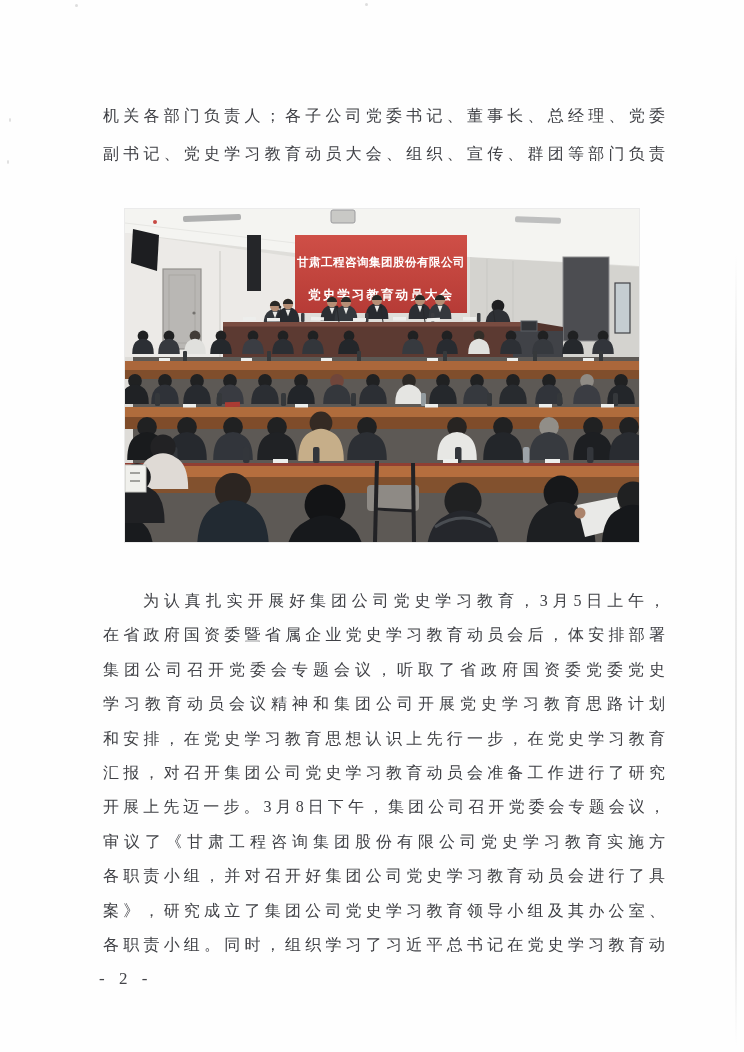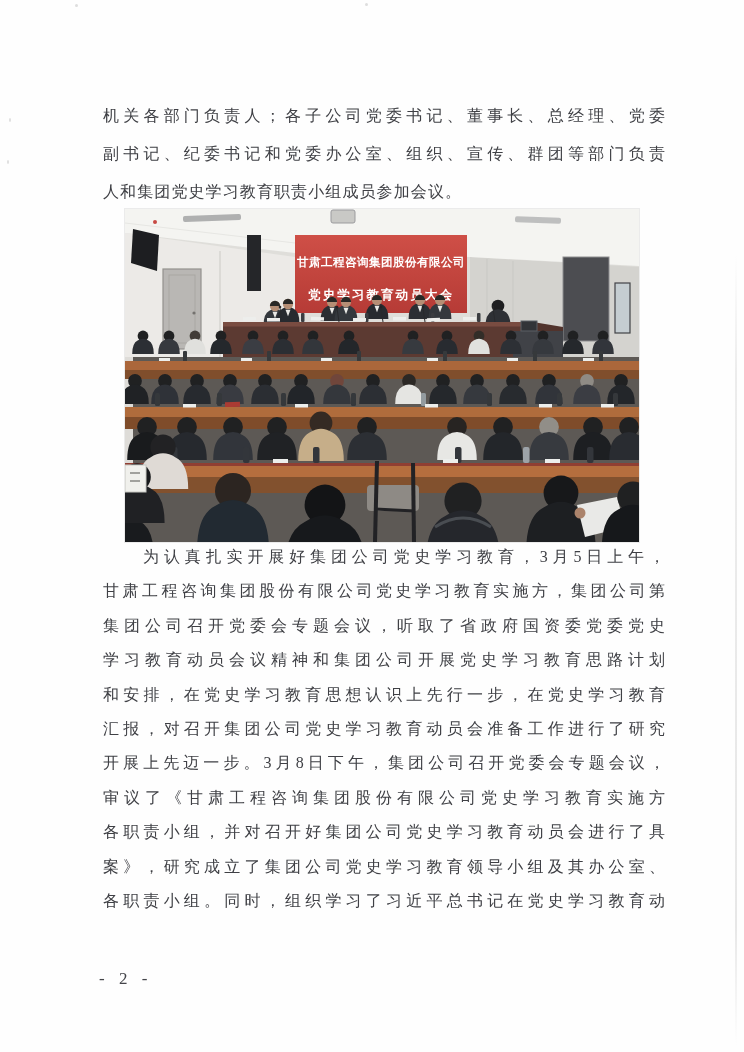--- a/index.html
+++ b/index.html
@@ -11,21 +11,21 @@
     color:#3f4045;
   }
   
   .para{position:absolute;left:95px;width:563px;font-size:16px;letter-spacing:1.1px;margin-left:8px;}
   .para .ln{
     text-align:justify;text-align-last:justify;
     overflow:hidden;white-space:nowrap;
   }
   .para-top{top:97px;}
   .para-top .ln{height:38px;line-height:38px;}
-  .para-body{top:540px;}
+  .para-body{top:584px;}
   .para-body .ln{height:34.4px;line-height:34.4px;}
   .ln.ln-left{text-align-last:left;}
   .ln.ln-indent{text-indent:40px;}
   
   .photo{
     position:absolute;left:125px;top:209px;width:514px;height:333px;margin:0;
     outline:1px solid rgba(70,70,70,.10);
     text-align:right;
   }
   .photo svg{display:block;width:100%;height:100%;}
@@ -49,22 +49,21 @@
 
   <div class="speck" style="left:75px;top:4px;width:3px;height:3px;"></div>
   <div class="speck" style="left:365px;top:3px;width:3px;height:3px;"></div>
   <div class="speck" style="left:9px;top:118px;width:2px;height:4px;"></div>
   <div class="speck" style="left:7px;top:160px;width:2px;height:4px;"></div>
   <div class="speck" style="left:167px;top:230px;width:3px;height:3px;"></div>
   <div class="scanline"></div>
 
   <section class="para para-top">
     <div class="ln">机关各部门负责人；各子公司党委书记、董事长、总经理、党委</div>
-    <div class="ln">副书记、纪委书记和党委办公室、组织、宣传、群团等部门负责</div>
-    <div class="ln ln-left">人和集团党史学习教育职责小组成员参加会议。</div>
+    <div class="ln">副书记、党史学习教育动员大会、组织、宣传、群团等部门负责</div>
   </section>
 
   <figure class="photo">
     <svg viewBox="0 0 514 333">
       <defs>
         <linearGradient id="bannerG" x1="0" y1="0" x2="0" y2="1">
           <stop offset="0" stop-color="#cd4840"></stop>
             <stop offset="1" stop-color="#b4342e"></stop>
         </linearGradient>
         <g id="pb">
@@ -301,21 +300,21 @@
         <circle cx="455" cy="304" r="5.5" fill="#a87e65"></circle>
         <use href="#pb" transform="translate(508 288) scale(2.6)" style="--s:#0d0f12"></use>
       </g>
 
       <rect x="0" y="0" width="514" height="333" fill="#ffffff" opacity=".04"></rect>
     </svg>
   </figure>
 
   <section class="para para-body">
     <div class="ln ln-indent">为认真扎实开展好集团公司党史学习教育，3月5日上午，</div>
-    <div class="ln">甘肃工程咨询集团股份有限公司党史学习教育实施方，集团公司第</div>
+    <div class="ln">在省政府国资委暨省属企业党史学习教育动员会后，体安排部署</div>
     <div class="ln">集团公司召开党委会专题会议，听取了省政府国资委党委党史</div>
     <div class="ln">学习教育动员会议精神和集团公司开展党史学习教育思路计划</div>
     <div class="ln">和安排，在党史学习教育思想认识上先行一步，在党史学习教育</div>
     <div class="ln">汇报，对召开集团公司党史学习教育动员会准备工作进行了研究</div>
     <div class="ln">开展上先迈一步。3月8日下午，集团公司召开党委会专题会议，</div>
     <div class="ln">审议了《甘肃工程咨询集团股份有限公司党史学习教育实施方</div>
     <div class="ln">各职责小组，并对召开好集团公司党史学习教育动员会进行了具</div>
     <div class="ln">案》，研究成立了集团公司党史学习教育领导小组及其办公室、</div>
     <div class="ln">各职责小组。同时，组织学习了习近平总书记在党史学习教育动</div>
   </section>

